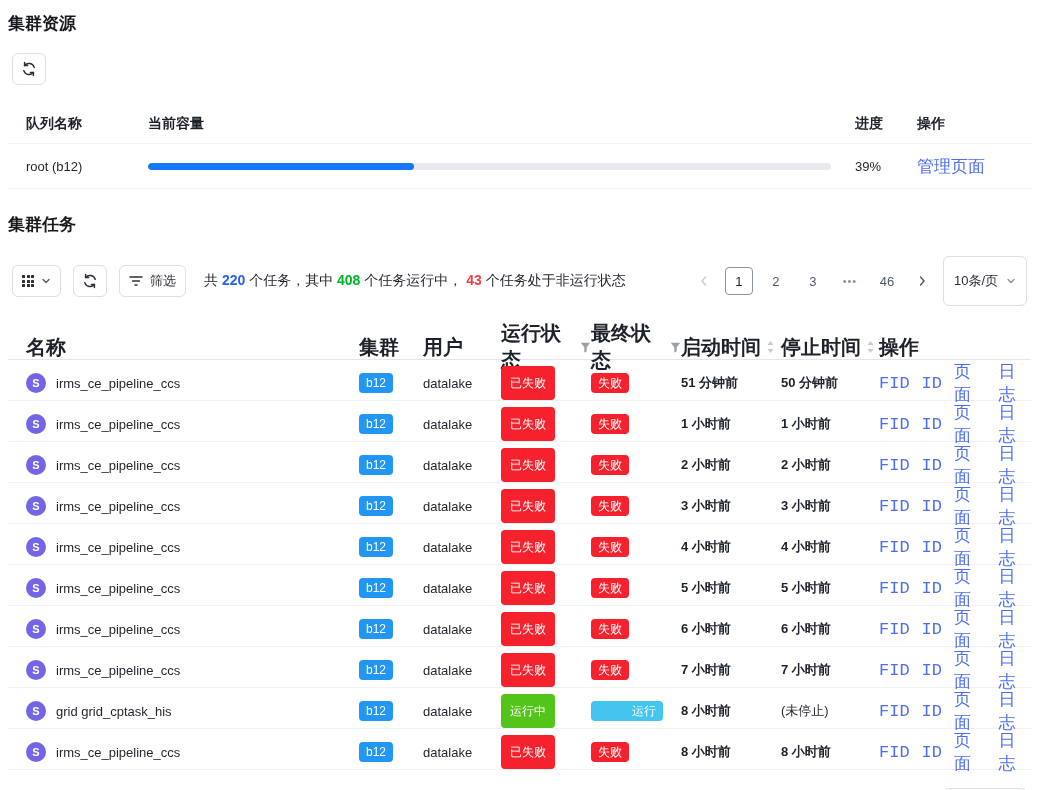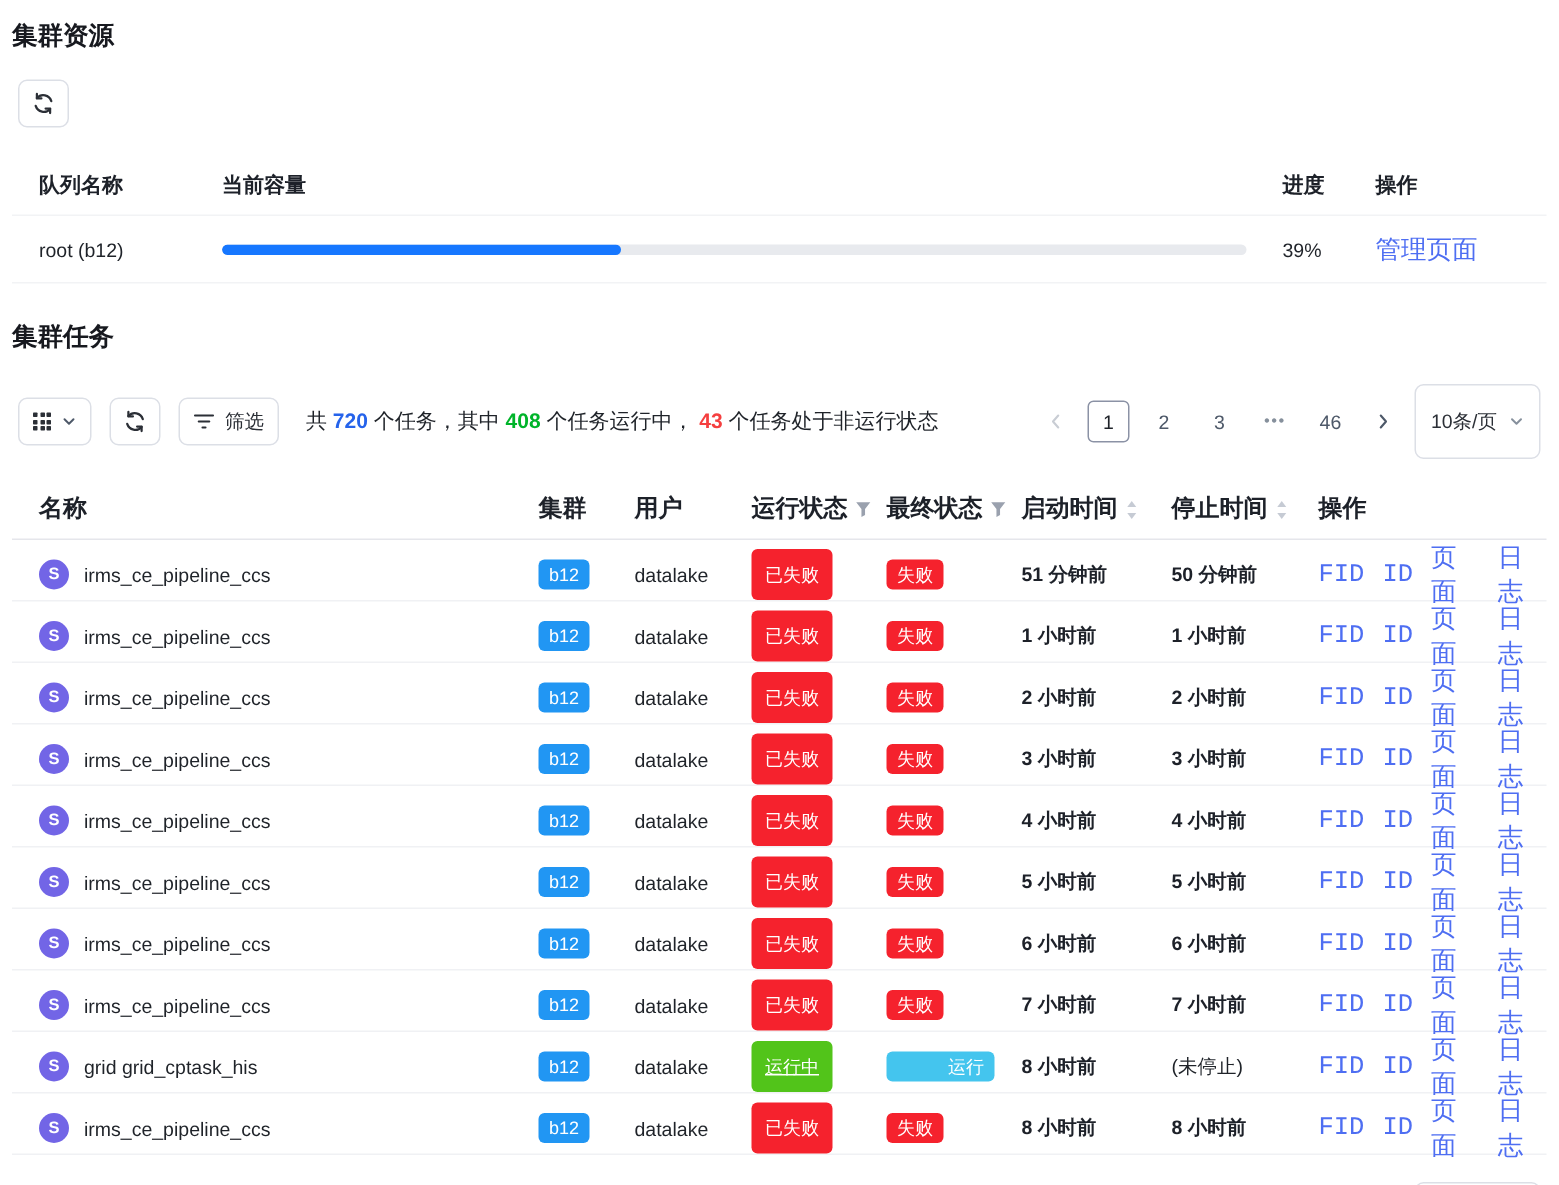--- a/index.html
+++ b/index.html
@@ -67,37 +67,37 @@
   .bottom-pager-row { display:flex; margin-top:18px; padding:0 4px; }
 
   
   .task-table { margin-top:14px; }
   .t-header, .t-row {
     display:grid;
     grid-template-columns:minmax(0,1fr) 64px 78px 90px 90px 100px 98px 152px;
     align-items:center;
     padding:0 0 0 18px;
   }
-  .t-header { height:40px; border-bottom:1px solid #e5e6eb; font-size:16px; font-weight:600; color:#1d2129; }
+  .t-header { height:40px; border-bottom:1px solid #e5e6eb; font-size:20px; font-weight:600; color:#1d2129; }
   .t-header .cell { display:flex; align-items:center; gap:5px; }
   .t-row { height:41px; border-bottom:1px solid #f0f1f4; font-size:13px; }
   .name-cell { display:flex; align-items:center; gap:10px; min-width:0; }
   .avatar {
     width:20px; height:20px; border-radius:50%; background:var(--avatar-purple,#7265e6);
     color:#fff; font-size:11px; font-weight:700; display:inline-flex; align-items:center; justify-content:center;
     flex:0 0 auto;
   }
   .badge {
     display:inline-flex; align-items:center; height:34px; padding:0 9px; border-radius:4px;
     color:#fff; font-size:12px; line-height:1; white-space:nowrap;
   }
   .badge.sm { height:20px; padding:0 7px; }
   .badge.blue    { background:var(--badge-blue,#2196f3); }
   .badge.error   { background:var(--badge-red,#f5222d); }
-  .badge.success { background:var(--badge-green,#52c41a);text-decoration:underline; }
+  .badge.success { background:var(--badge-green,#52c41a); }
   .badge.running { background:var(--badge-cyan,#44c5ee);padding-left:41px; }
   .time { font-weight:700; color:#1d2129; }
   .time.muted { font-weight:400; color:#1f2329; }
   .actions { display:flex; gap:12px; align-items:center; }
   .icon { display:inline-flex; align-items:center; justify-content:center; }
 </style>
 </head>
 <body>
 
 <div class="page">
@@ -172,21 +172,21 @@
         <svg width="14" height="12" viewBox="0 0 14 12" stroke="#2b2f36" stroke-width="1.4" stroke-linecap="round">
             <line x1="1" y1="2" x2="13" y2="2"></line>
             <line x1="3.5" y1="6" x2="10.5" y2="6"></line>
             <line x1="6" y1="10" x2="8" y2="10"></line>
           </svg>
       </span>
       <span>筛选</span>
     </button>
 
     <div class="summary">
-      <span>共 </span><b class="num-blue">720</b><span> 个任务，其中 </span><b class="num-green">408</b><span> 个任务运行中， </span><b class="num-red">43</b><span> 个任务处于非运行状态</span>
+      <span>共 </span><b class="num-blue">220</b><span> 个任务，其中 </span><b class="num-green">408</b><span> 个任务运行中， </span><b class="num-red">43</b><span> 个任务处于非运行状态</span>
     </div>
 
     <div class="pager">
       <span class="pg-arrow">
         <svg width="10" height="12" viewBox="0 0 10 12">
             <polyline points="6.5,2 3,6 6.5,10" fill="none" stroke="#c9cdd4" stroke-width="1.4" stroke-linecap="round" stroke-linejoin="round"></polyline>
           </svg>
       </span>
       <span class="pg-item current">1</span>
       <span class="pg-item">2</span>

